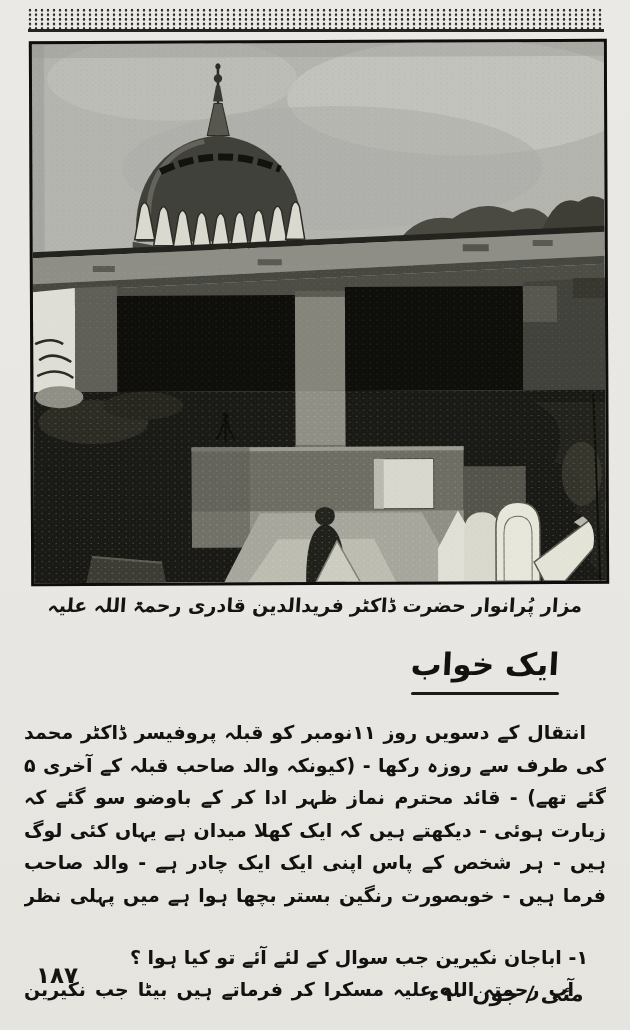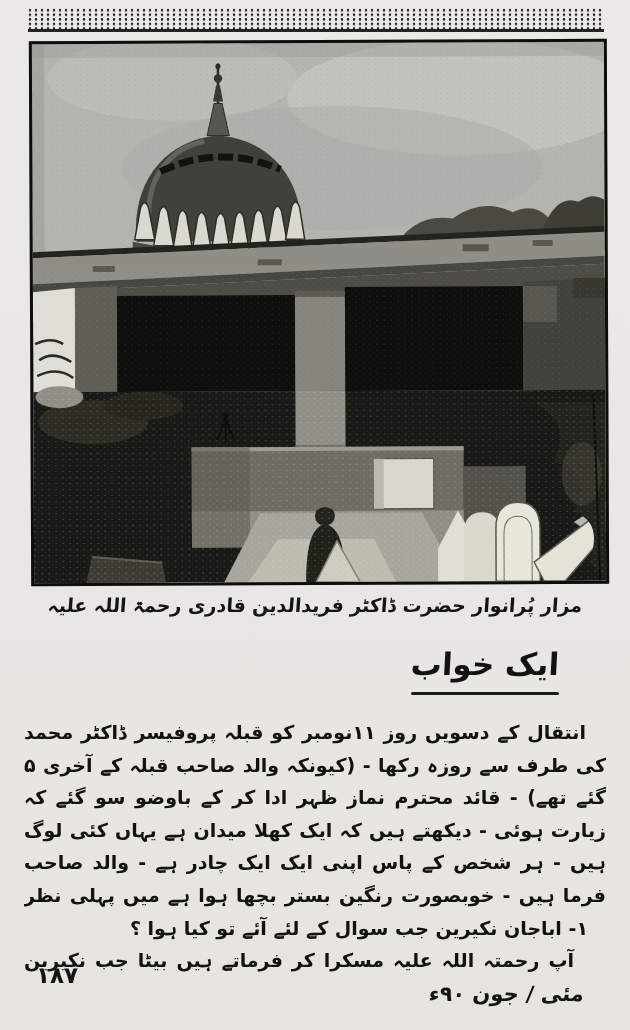--- a/index.html
+++ b/index.html
@@ -197,20 +197,20 @@
     <div class="heading-underline"></div>
   </div>
 
   <div class="body-text">
       <div class="body-line just" style="padding-right: 20px;">انتقال کے دسویں روز ۱۱نومبر کو قبلہ پروفیسر ڈاکٹر محمد طاہر القادری نے اپنے والد محترم</div>
       <div class="body-line just">کی طرف سے روزہ رکھا - (کیونکہ والد صاحب قبلہ کے آخری ۵ روزے بوجہ علالت رہ</div>
       <div class="body-line just">گئے تھے) - قائد محترم نماز ظہر ادا کر کے باوضو سو گئے کہ خواب میں قبلہ والد صاحب کی</div>
       <div class="body-line just">زیارت ہوئی - دیکھتے ہیں کہ ایک کھلا میدان ہے یہاں کئی لوگ آ رہے ہیں اور کئی جا رہے</div>
       <div class="body-line just">ہیں - ہر شخص کے پاس اپنی ایک ایک چادر ہے - والد صاحب قبلہ ایک چارپائی پر آرام</div>
       <div class="body-line just">فرما ہیں - خوبصورت رنگین بستر بچھا ہوا ہے میں پہلی نظر پڑتے ہی سوال کرتا ہوں -</div>
-      <div class="body-line" style="padding-right: 18px;">۱- اباجان نکیرین جب سوال کے لئے آئے تو کیا ہوا ؟</div>
+      <div class="body-line" style="padding-right: 18px; margin-top: 29px;">۱- اباجان نکیرین جب سوال کے لئے آئے تو کیا ہوا ؟</div>
       <div class="body-line just" style="padding-right: 32px;">آپ رحمتہ اللہ علیہ مسکرا کر فرماتے ہیں بیٹا جب نکیرین سوال و جواب کے لئے قبر</div>
     </div>
 
   <div class="footer-page">۱۸۷</div>
   <div class="footer-issue">مئی / جون ۹۰ء</div>
 
 </div>
 
 </body></html>

